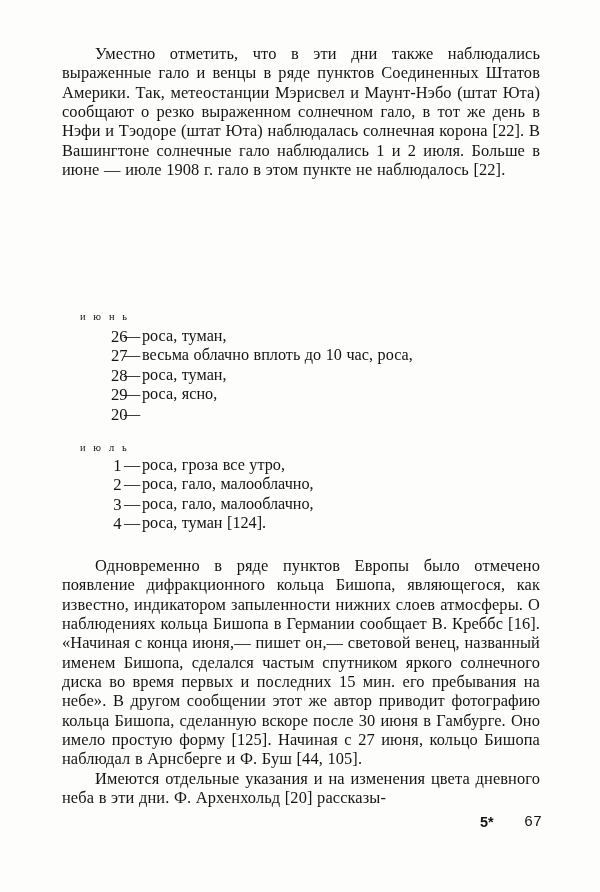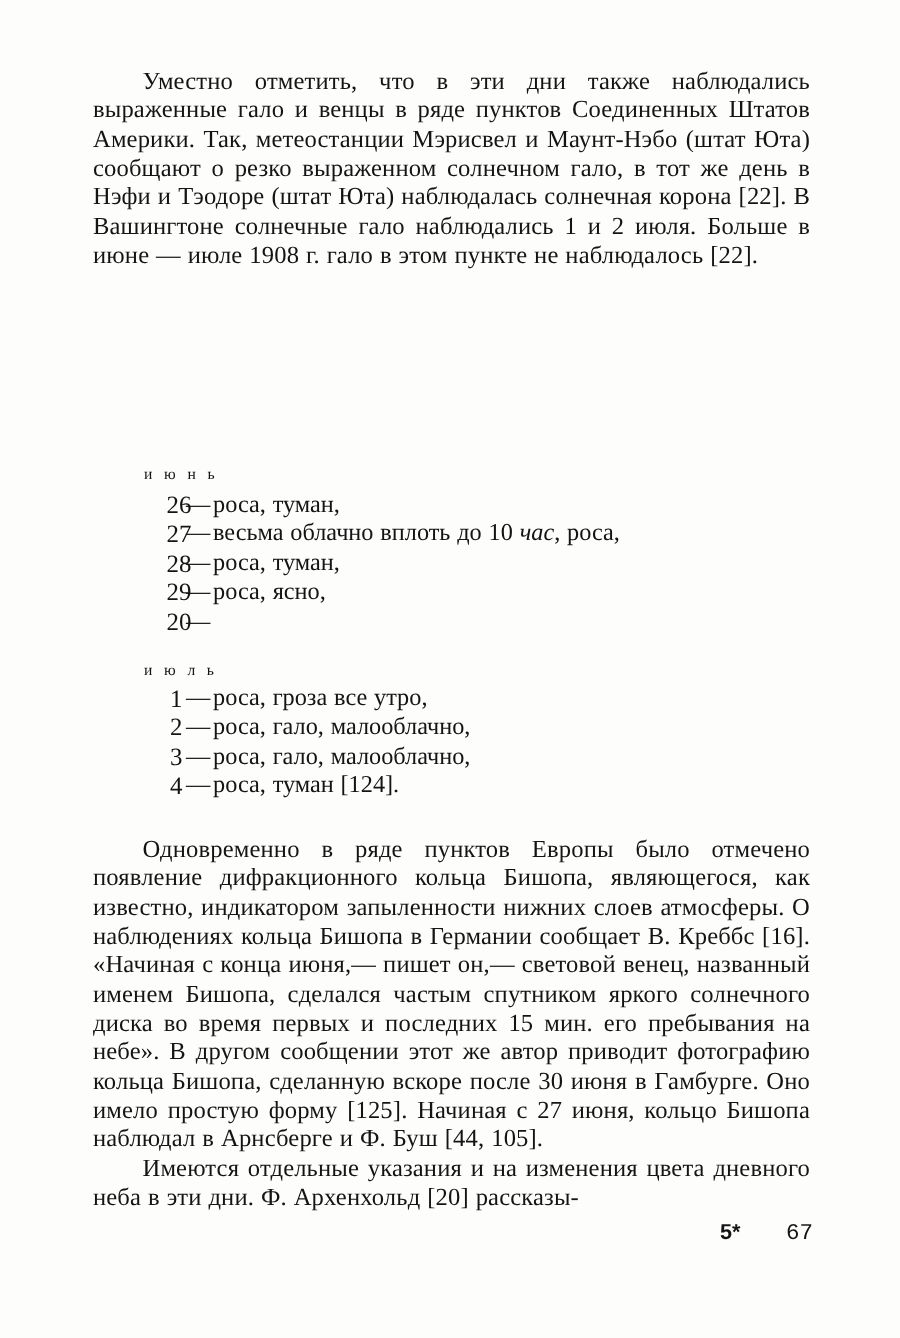--- a/index.html
+++ b/index.html
@@ -46,21 +46,21 @@
   
 
   .list-block {
     position: absolute;
     left: 62px;
     width: 478px;
   }
   .month {
     font-size: 10.4px;
     letter-spacing: 2.6px;
-    margin-left: 34px;
+    margin-left: 18px;
     line-height: 14px;
     white-space: nowrap;
   }
   .entry {
     display: flex;
     line-height: 19.4px;
     font-size: 16.2px;
   }
   .entry .num {
     width: 62px;
@@ -82,21 +82,20 @@
   }
   .entry .desc .wrapline {
     display: block;
   }
   .entry .desc .spread {
     display: block;
     text-align: justify;
     text-align-last: justify;
   }
   .ital {
-    font-style: italic;
   }
   .footer {
     position: absolute;
     top: 814px;
     left: 62px;
     width: 478px;
     font-size: 14.4px;
     font-weight: bold;
     font-family: "Liberation Sans", "DejaVu Sans", sans-serif;
   }

